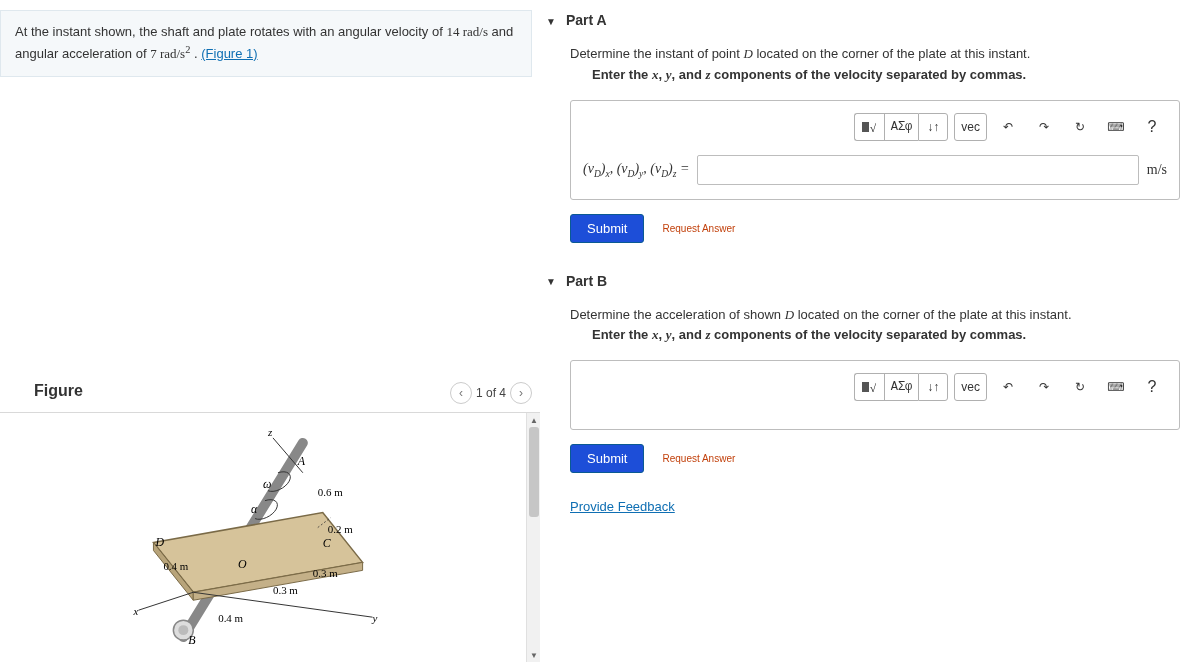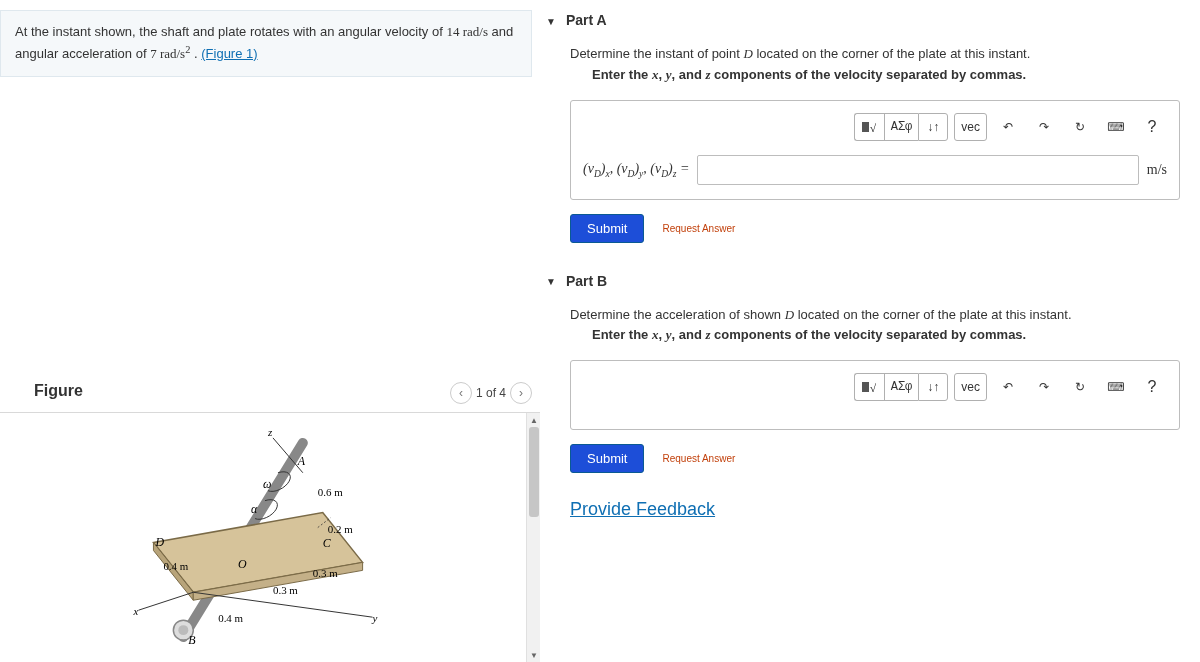--- a/index.html
+++ b/index.html
@@ -38,21 +38,21 @@
     .tool-group .tool-btn:last-child { border-top-right-radius: 3px; border-bottom-right-radius: 3px; border-right: 1px solid #b0b0b0; }
     .input-row { display: flex; align-items: center; gap: 8px; }
     .expr-label { font-family: Liberation Serif, serif; font-style: italic; font-size: 14px; }
     .expr-label sub { font-style: italic; font-size: 0.68em; }
     .answer-input { flex: 1; height: 30px; border: 1px solid #bdbdbd; border-radius: 2px; padding: 4px 6px; font-size: 13px; }
     .unit-label { font-family: 'Times New Roman', serif; font-size: 14px; }
     .unit-label sup { font-size: 0.7em; }
     .action-row { display: flex; align-items: center; gap: 18px; margin-top: 14px; }
     .submit-btn { background: #1d4ed8; color: #fff; border: 1px solid #0a5a93; border-radius: 3px; padding: 6px 16px; font-size: 13px; cursor: pointer; }
     .link-action { color: #c2410c; cursor: pointer; font-size: 10px; }
-    .feedback-link { color: #0f6fb3; text-decoration: underline; cursor: pointer; font-size: 18px; margin-left: 30px; display: inline-block; margin-top: 8px; }
+    .feedback-link { color: #0f6fb3; text-decoration: underline; cursor: pointer; font-size: 13px; margin-left: 30px; display: inline-block; margin-top: 8px; }
     .greek { font-family: Liberation Mono, monospace; }
   </style>
 </head>
 <body>
 
 <div class="page">
 
   <div class="left-col">
     <div class="problem-box">
       <span>At the instant shown, the shaft and plate rotates with an angular velocity of </span>

